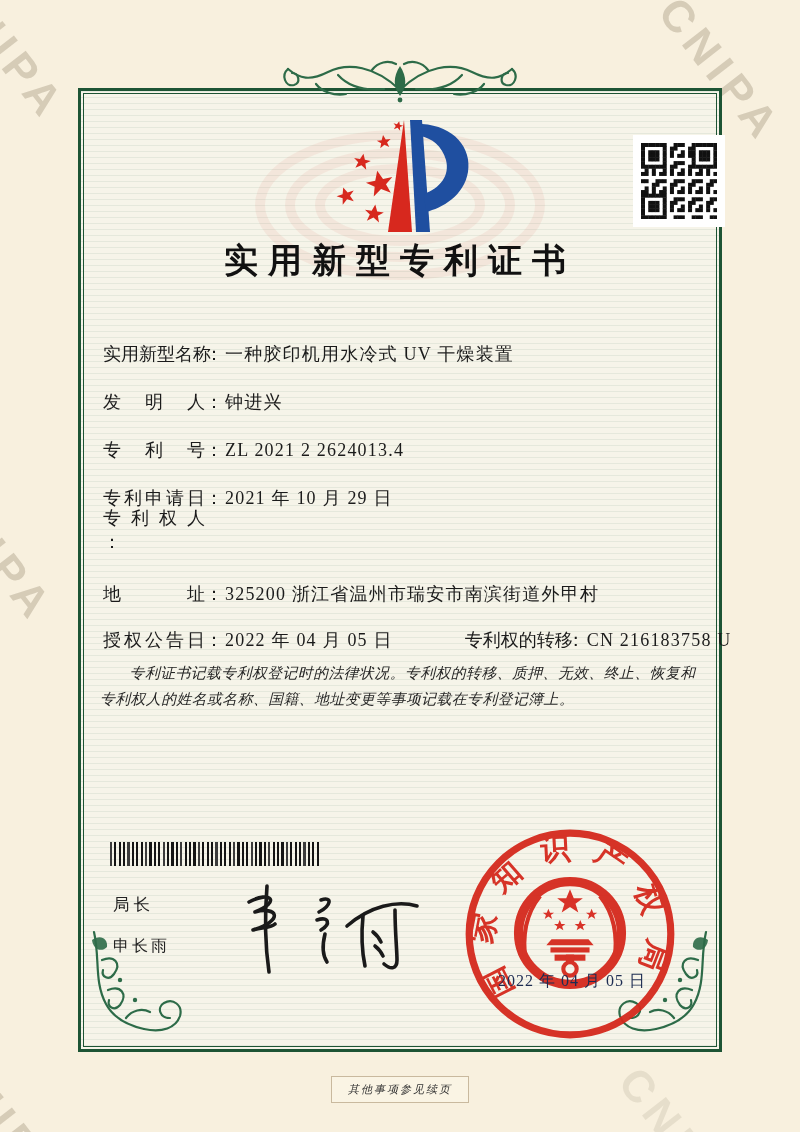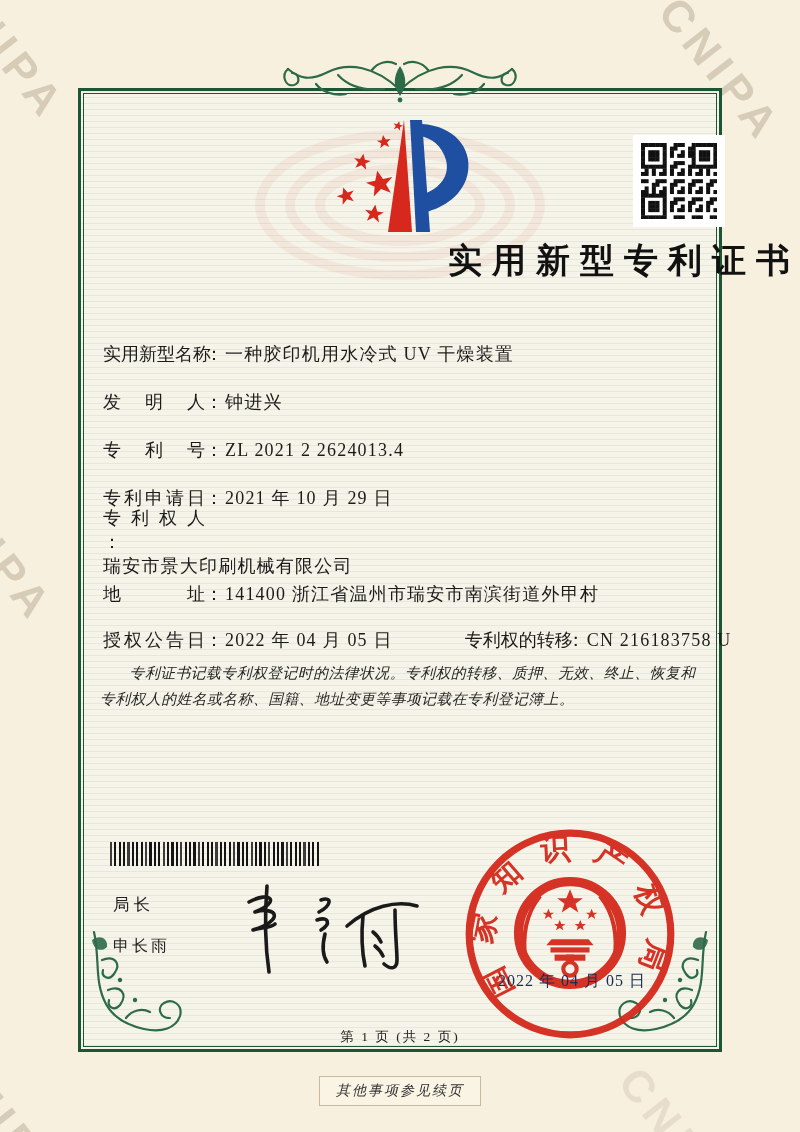--- a/index.html
+++ b/index.html
@@ -43,21 +43,21 @@
     position:absolute;left:104px;top:132px;
     font-size:16px;letter-spacing:3px;color:#222;
   }
   .logo{position:absolute;left:332px;top:114px;width:150px;height:128px;}
   .qr{
     position:absolute;left:633px;top:135px;
     background:#fff;padding:8px;line-height:0;
   }
   .title{
     position:absolute;left:0;top:238px;width:100%;
-    text-align:right;
+    text-align:center;
     font-size:34px;font-weight:700;letter-spacing:10px;color:#111;
   }
   
   .frow{
     position:absolute;left:103px;
     display:flex;align-items:baseline;
     font-size:18px;color:#1b1b1b;white-space:nowrap;
   }
   .flabel{
     display:inline-block;width:102px;
@@ -84,21 +84,21 @@
     position:absolute;left:498px;top:971px;width:160px;
     font-size:16px;letter-spacing:1px;color:#1d2c52;white-space:nowrap;
   }
   .page-info{
     position:absolute;left:0;top:1028px;width:100%;text-align:center;
     font-size:13.5px;letter-spacing:2px;color:#222;
   }
   .footer-note{
     position:absolute;left:50%;top:1076px;transform:translateX(-50%);
     border:1px solid #c9b99e;background:#faf4e4;
-    padding:5px 16px;font-size:14px;letter-spacing:2px;color:#333;
+    padding:5px 16px;font-size:11px;letter-spacing:2px;color:#333;
     font-style:italic;
   }
   .guilloche{position:absolute;left:250px;top:105px;pointer-events:none;}
 </style>
 </head>
 <body>
 
 <div class="page">
 
   <span class="wm" style="left:-28px;top:-34px;">CNIPA</span>
@@ -418,26 +418,25 @@
     <span class="fvalue">ZL 2021 2 2624013.4</span>
   </div>
   <div class="frow" style="top:486px;">
     <span class="flabel">专利申请日</span>
       <span class="fcolon">：</span>
     <span class="fvalue">2021 年 10 月 29 日</span>
   </div>
   <div class="frow" style="top:506px;flex-direction:column;">
     <span class="flabel">专利权人</span>
       <span class="fcolon">：</span>
-    <span class="fvalue">瑞安市景大印刷机械有限公司</span>
   </div>
   <div class="frow" style="top:582px;">
     <span class="flabel">地址</span>
       <span class="fcolon">：</span>
-    <span class="fvalue">141400 浙江省温州市瑞安市南滨街道外甲村</span>
+    <span class="fvalue">325200 浙江省温州市瑞安市南滨街道外甲村</span>
   </div>
   <div class="frow" style="top:628px;">
     <span class="flabel">授权公告日</span>
       <span class="fcolon">：</span>
     <span class="fvalue">2022 年 04 月 05 日</span>
     <span class="grant-gap"></span>
     <span class="flabel2">专利权的转移</span>
       <span class="fcolon">：</span>
     <span class="fvalue">CN 216183758 U</span>
   </div>
@@ -536,17 +535,16 @@
       <rect x="86" y="118" width="38" height="5"></rect>
       <rect x="90" y="125" width="30" height="6"></rect>
       <rect x="101" y="125" width="8" height="8"></rect>
       <circle cx="105" cy="139" r="6.5" fill="none" stroke="#d5291d" stroke-width="4"></circle>
       <path d="M62,132 C58,106 63,84 76,68" fill="none" stroke="#d5291d" stroke-width="4"></path>
       <path d="M148,132 C152,106 147,84 134,68" fill="none" stroke="#d5291d" stroke-width="4"></path>
     </g>
   </svg>
   <div class="seal-date">2022 年 04 月 05 日</div>
 
-  <div class="page-info">第 1 页 (共 2 页)</div>
 
   <div class="footer-note">其他事项参见续页</div>
 
 </div>
 
 </body></html>

